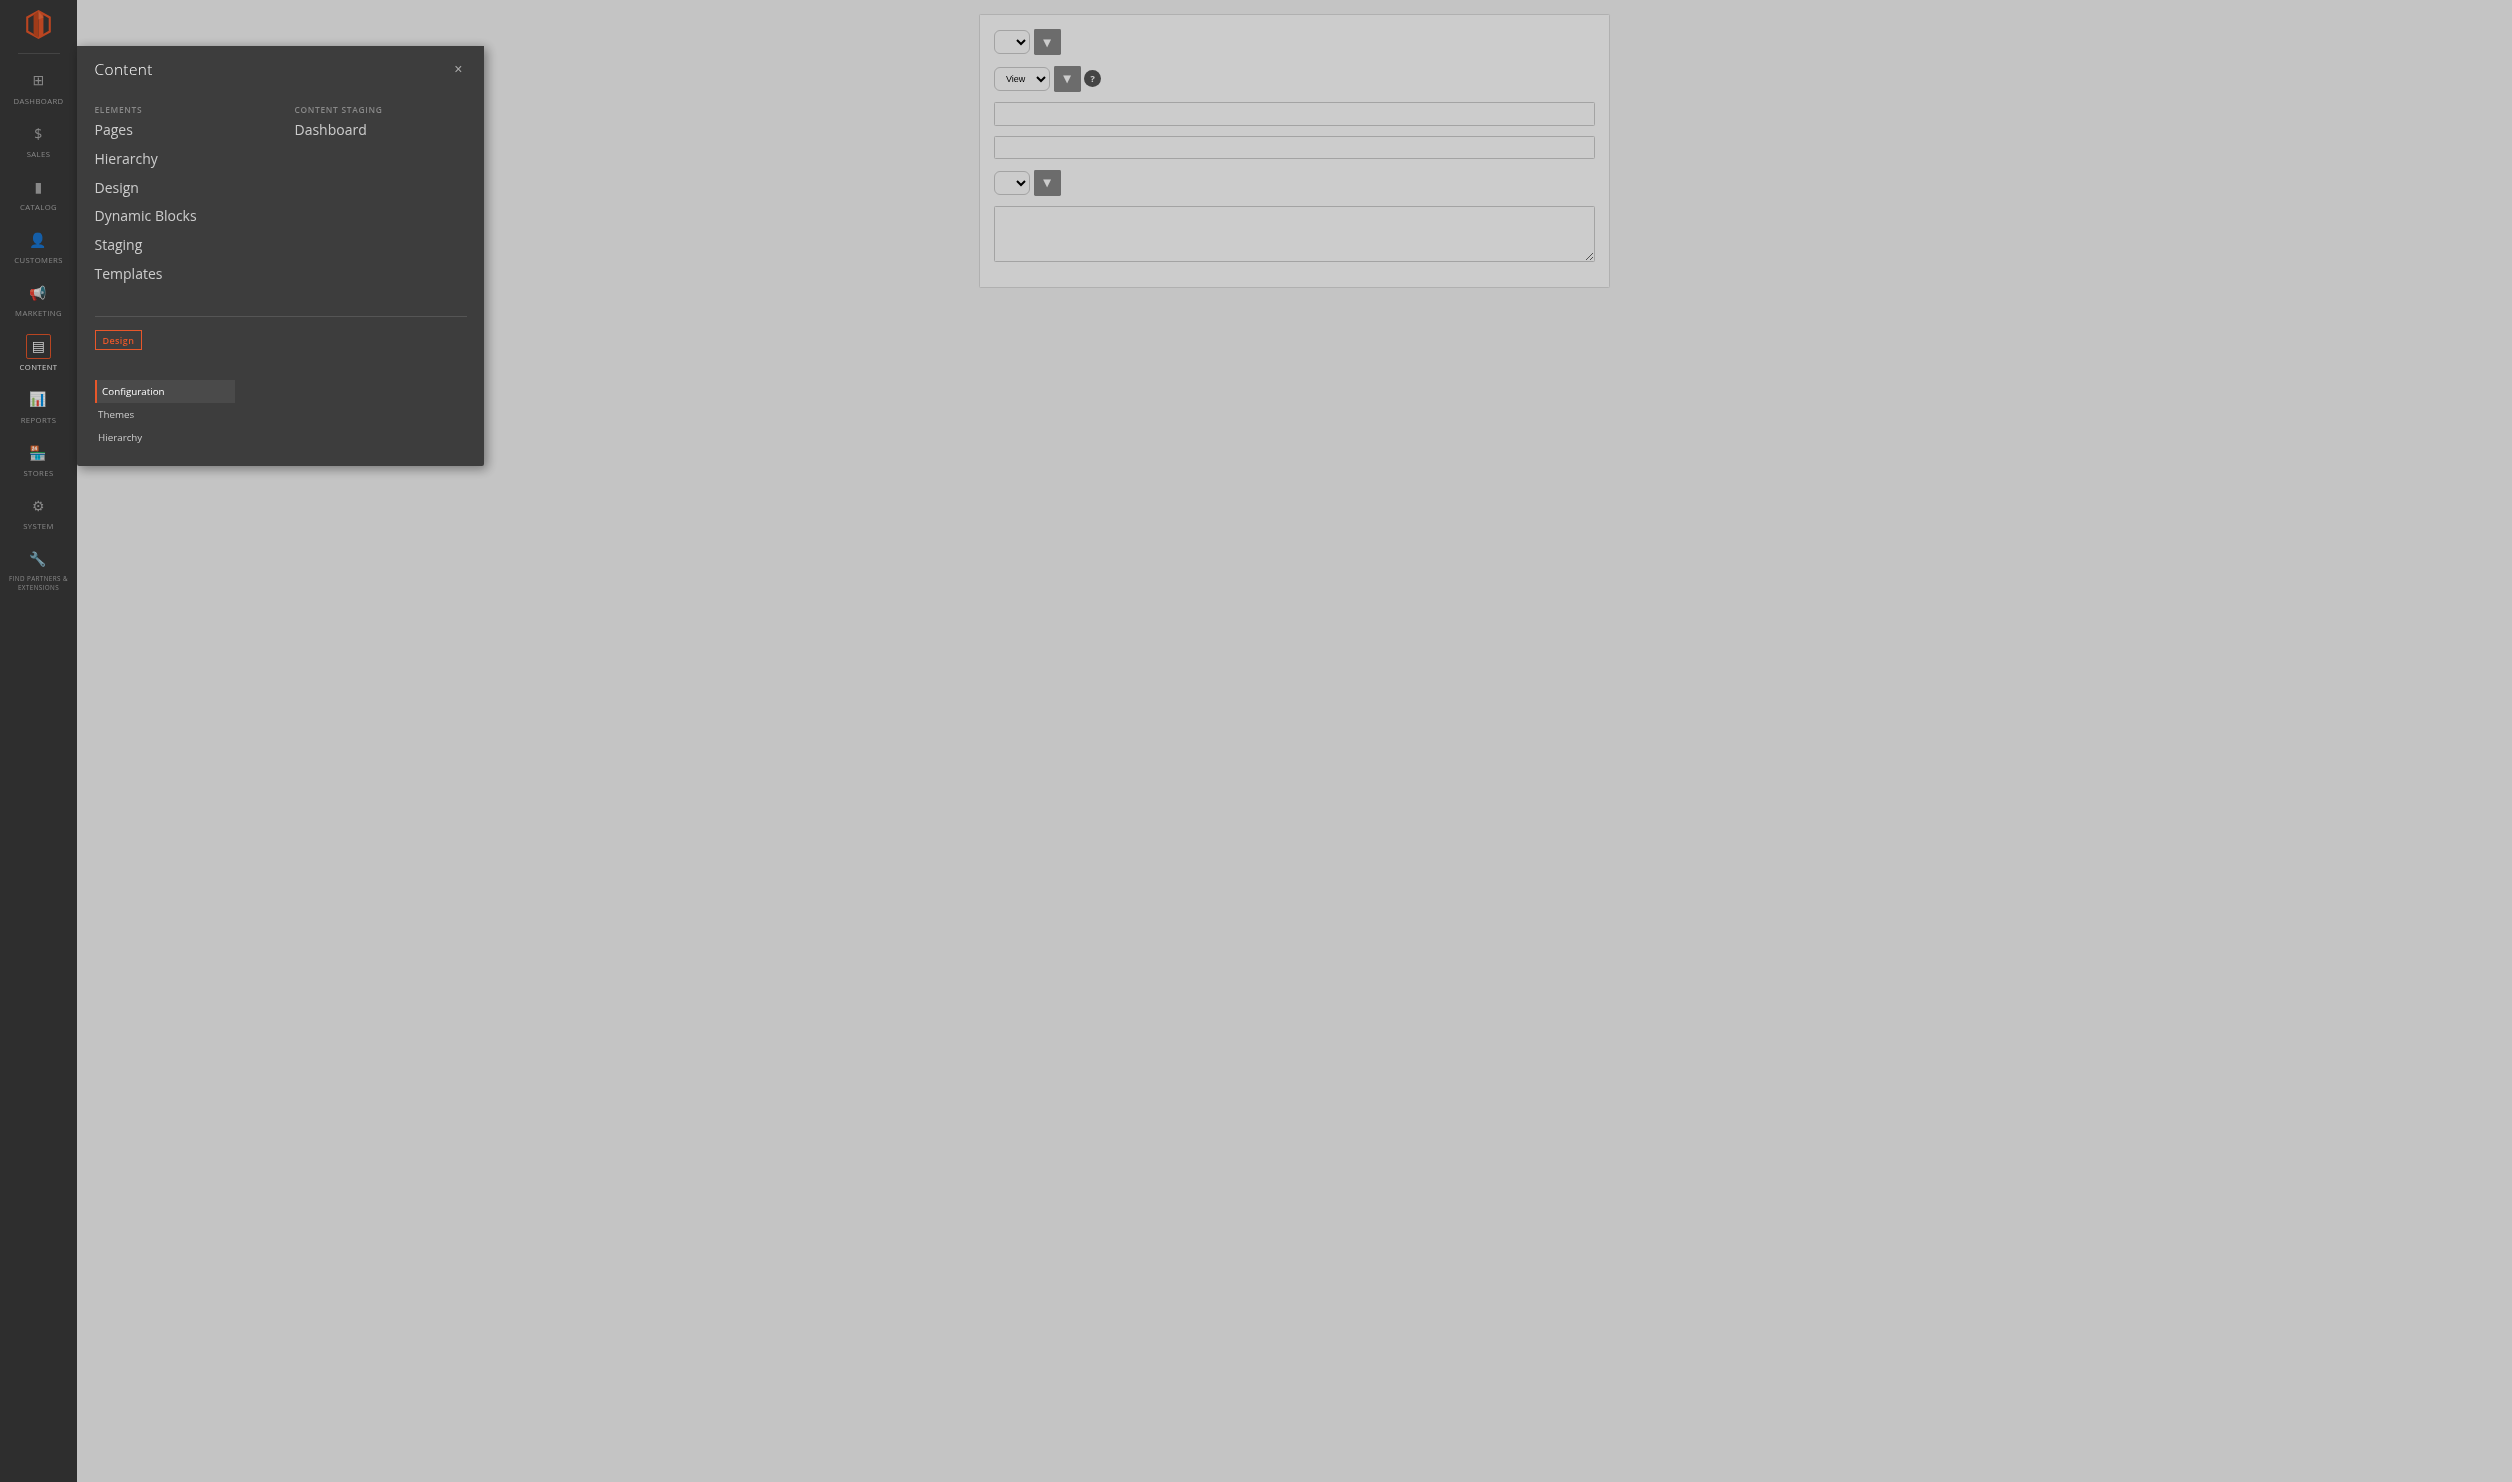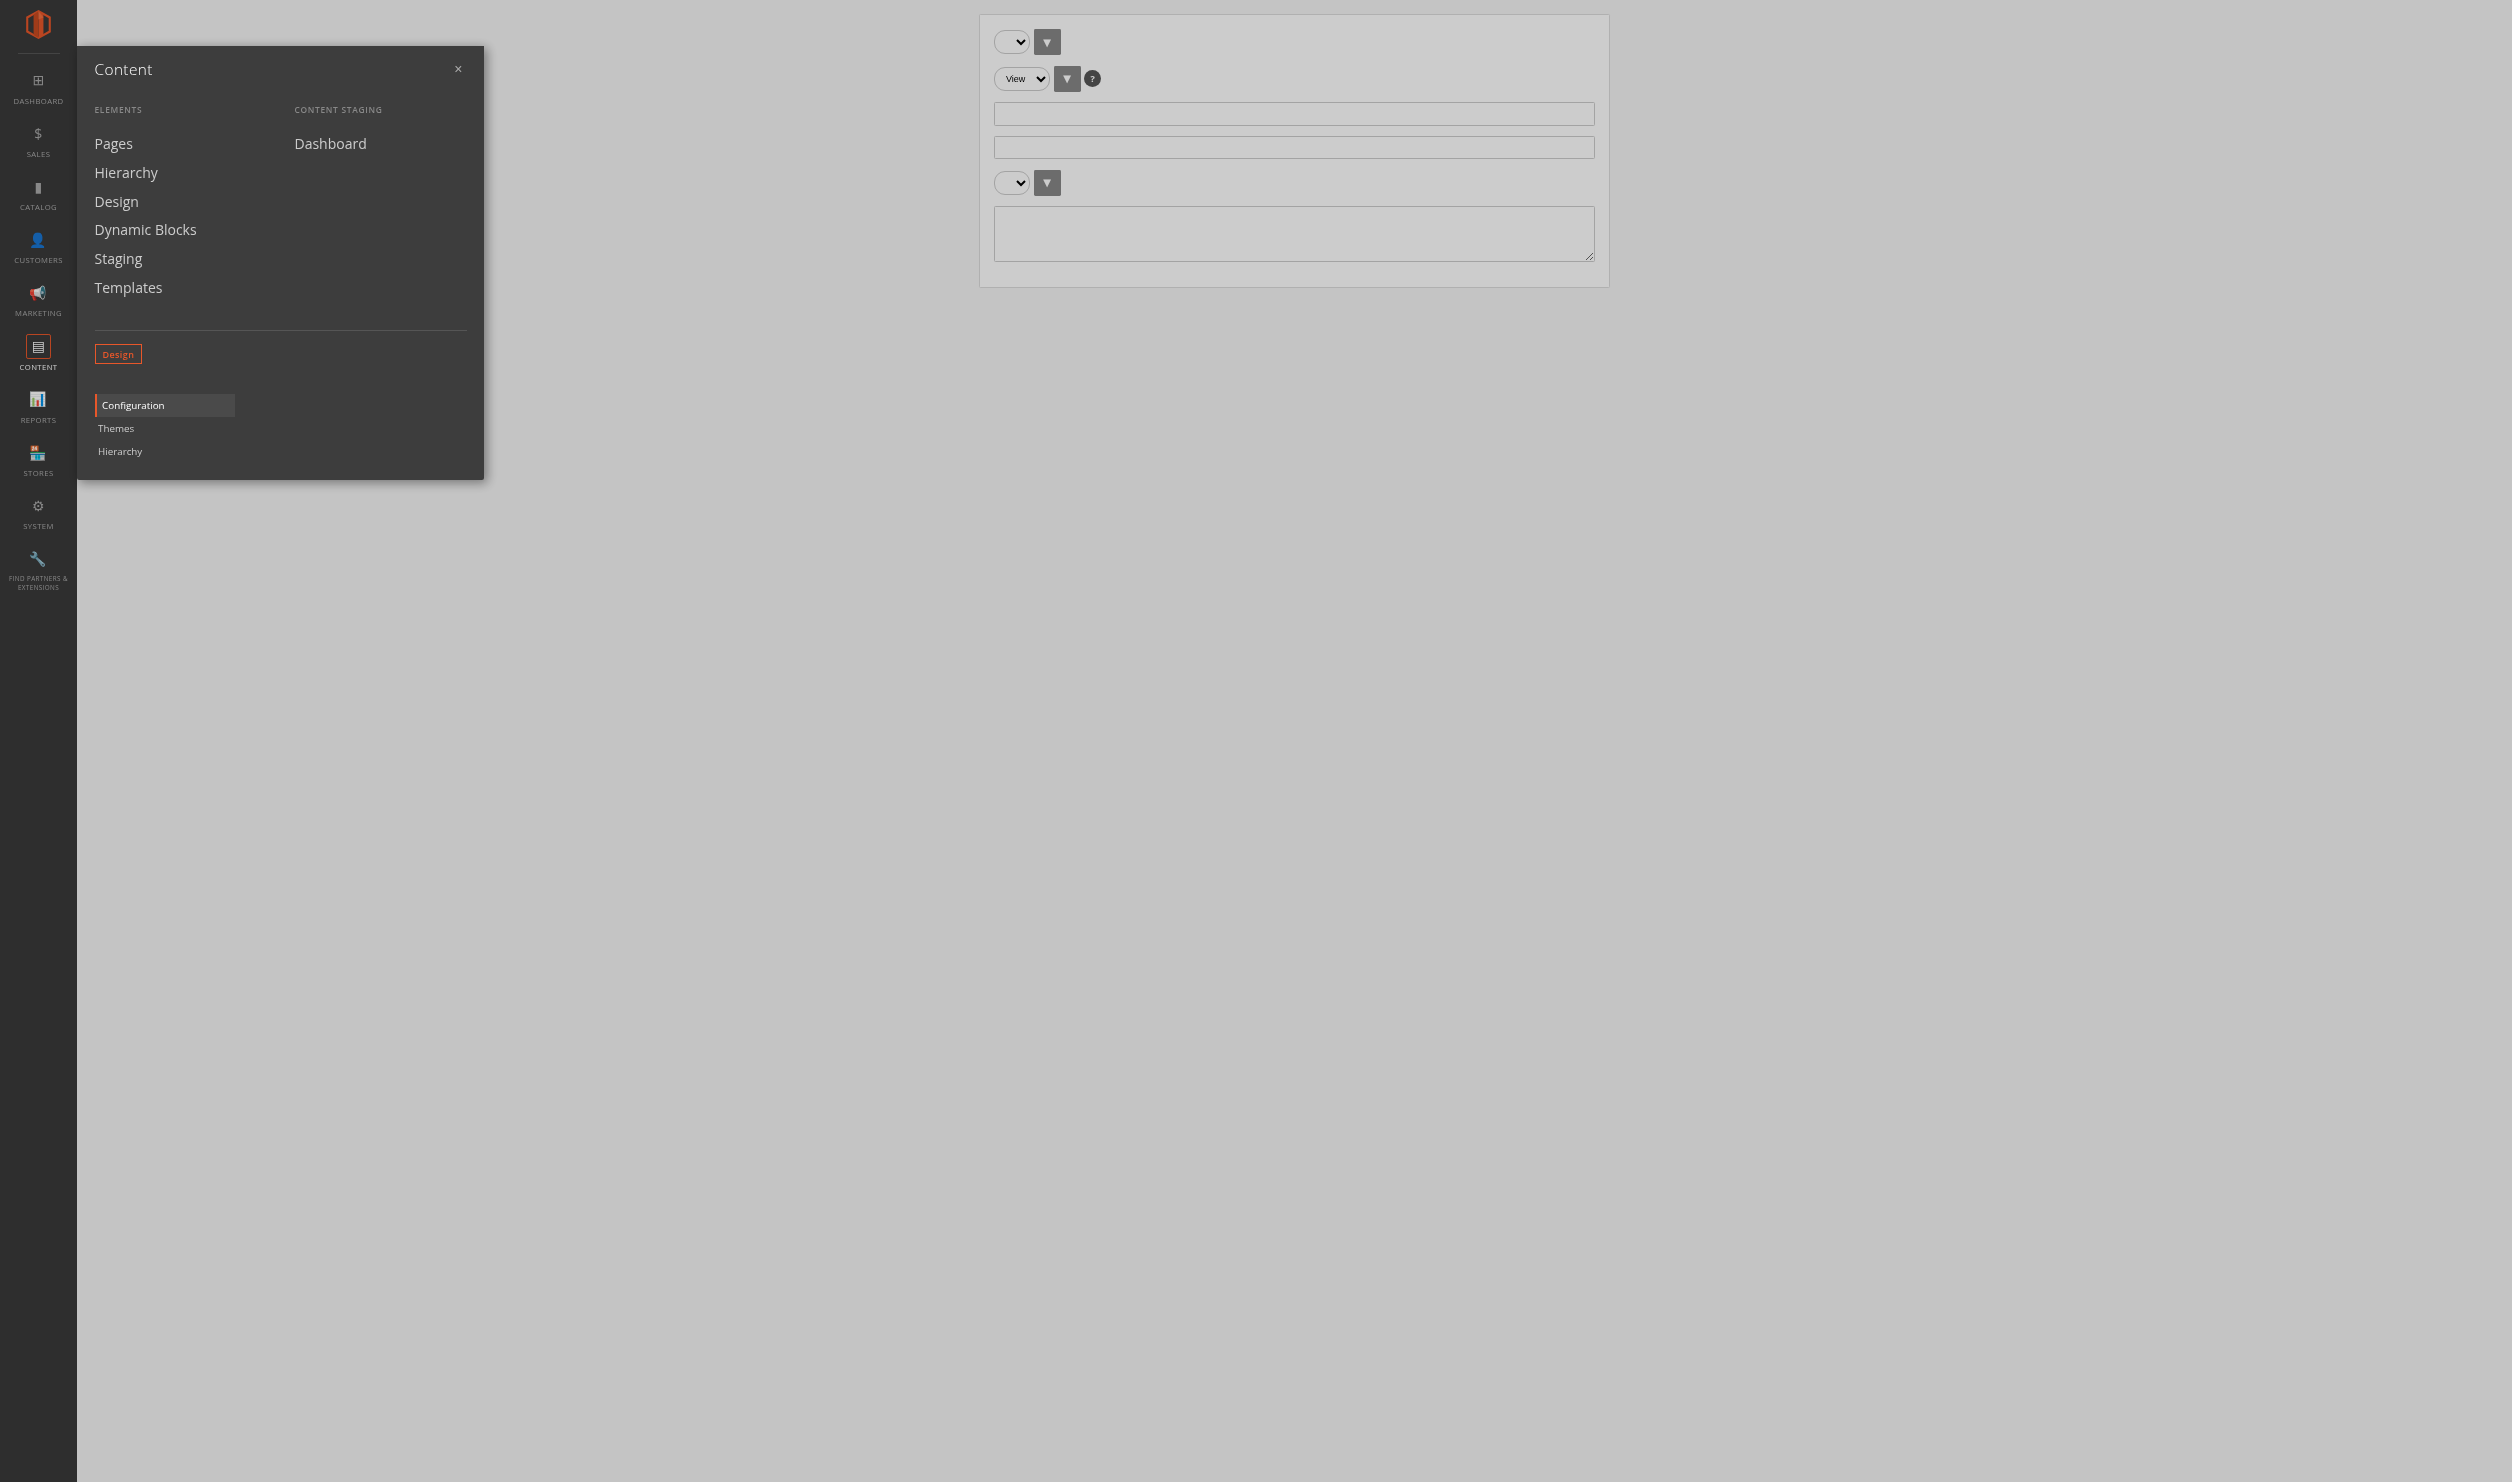--- a/index.html
+++ b/index.html
@@ -130,21 +130,21 @@
     .form-select-wrap {
       display: flex;
       align-items: center;
       gap: 3.5px;
     }
 
     .form-select {
       border: 0.7px solid #ccc;
       padding: 4.9px 7px;
       font-size: 9px;
-      border-radius: 11px;
+      border-radius: 6px;
       background: #fff;
     }
 
     .form-select-arrow {
       background: #888;
       color: #fff;
       border: none;
       padding: 5.6px 7px;
       cursor: pointer;
       border-radius: 1.4px;
@@ -239,21 +239,20 @@
       padding-left: 14px;
       border-left: none;
     }
 
     .dropdown-section-title {
       color: #888;
       font-size: 8.4px;
       font-weight: 600;
       text-transform: uppercase;
       letter-spacing: 0.7px;
-      margin-bottom: 14px;
     }
 
     .dropdown-menu-item {
       color: #ccc;
       font-size: 14px;
       padding: 4.9px 0;
       cursor: pointer;
       display: block;
       text-decoration: none;
     }

